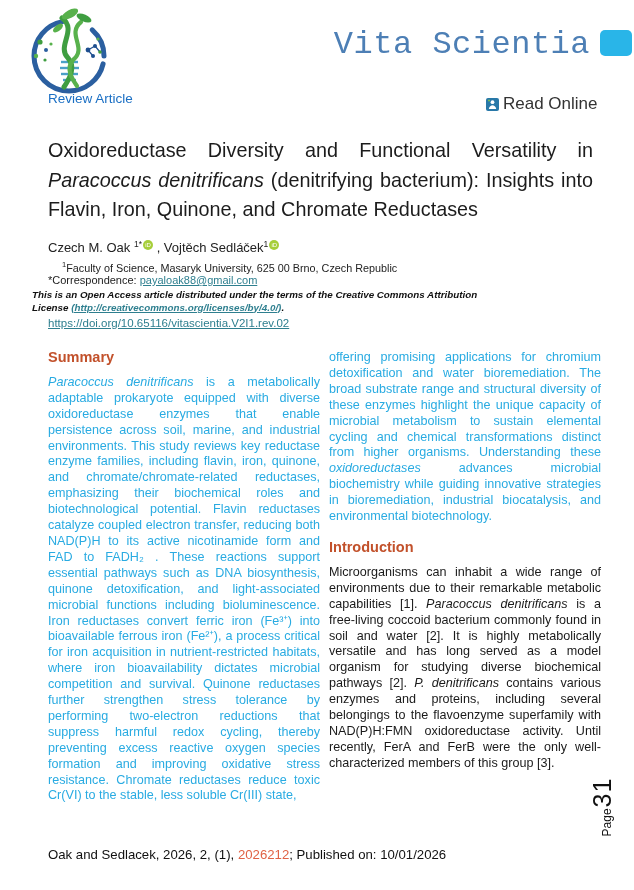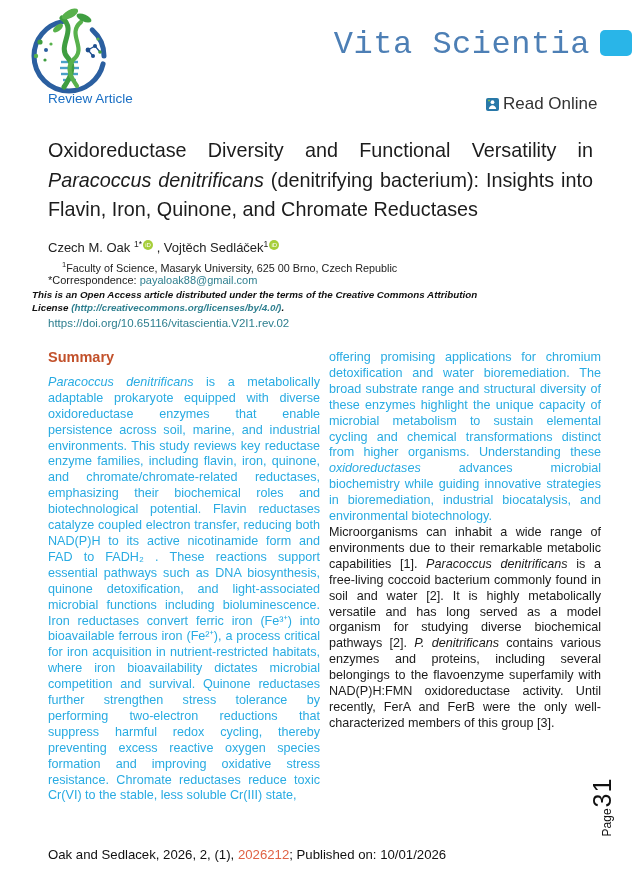--- a/index.html
+++ b/index.html
@@ -41,21 +41,21 @@
   .authors sup{font-size:8.5px;}
   .orcid{
     display:inline-flex;width:10px;height:10px;border-radius:50%;
     background:var(--orcid-green);color:#fff;font-size:6px;line-height:10px;
     align-items:center;justify-content:center;vertical-align:super;margin-left:1px;
   }
   .affiliation{left:48px;top:260px;font-size:10.8px;color:#222;margin-left:14px;}
   .affiliation sup{font-size:7.5px;}
   .correspondence{left:48px;top:274px;font-size:11px;color:#222;}
   .correspondence .label{font-weight:normal;}
-  a.tlink{color:var(--teal-link);cursor:pointer;}
+  a.tlink{color:var(--teal-link);text-decoration:underline;cursor:pointer;}
   .license{left:32px;top:289px;width:480px;font-size:9.8px;line-height:12.5px;
     font-weight:bold;font-style:italic;color:#111;}
   .doi{left:48px;top:317px;font-size:11.5px;}
   
   .col{width:272px;font-size:12.6px;line-height:15.9px;text-align:justify;}
   .col-left{left:48px;top:350px;}
   .col-right{left:329px;top:350px;}
   .sec-heading{font-size:14.5px;font-weight:bold;color:var(--orange);
     margin:0 0 9px 0;text-align:left;}
   .mt{margin-top:15px;}
@@ -155,20 +155,21 @@
     <i>Paracoccus denitrificans</i><span> is a metabolically adaptable prokaryote equipped with diverse oxidoreductase enzymes that enable persistence across soil, marine, and industrial environments. This study reviews key reductase enzyme families, including flavin, iron, quinone, and chromate/chromate-related reductases, emphasizing their biochemical roles and biotechnological potential. Flavin reductases catalyze coupled electron transfer, reducing both NAD(P)H to its active nicotinamide form and FAD to FADH₂ . These reactions support essential pathways such as DNA biosynthesis, quinone detoxification, and light-associated microbial functions including bioluminescence. Iron reductases convert ferric iron (Fe³⁺) into bioavailable ferrous iron (Fe²⁺), a process critical for iron acquisition in nutrient-restricted habitats, where iron bioavailability dictates microbial competition and survival. Quinone reductases further strengthen stress tolerance by performing two-electron reductions that suppress harmful redox cycling, thereby preventing excess reactive oxygen species formation and improving oxidative stress resistance. Chromate reductases reduce toxic Cr(VI) to the stable, less soluble Cr(III) state,</span>
   </p>
 </div>
 
 <div class="abs col col-right">
   <p class="cyan">
     <span>offering promising applications for chromium detoxification and water bioremediation. The broad substrate range and structural diversity of these enzymes highlight the unique capacity of microbial metabolism to sustain elemental cycling and chemical transformations distinct from higher organisms. Understanding these </span><i>oxidoreductases</i><span> advances microbial biochemistry while guiding innovative strategies in bioremediation, industrial biocatalysis, and environmental biotechnology.</span>
   </p>
 
 
+  <h2 class="sec-heading mt">Introduction</h2>
   <p class="black-body">
     <span>Microorganisms can inhabit a wide range of environments due to their remarkable metabolic capabilities [1]. </span><i>Paracoccus denitrificans</i><span> is a free-living coccoid bacterium commonly found in soil and water [2]. It is highly metabolically versatile and has long served as a model organism for studying diverse biochemical pathways [2]. </span><i>P. denitrificans</i><span> contains various enzymes and proteins, including several belongings to the flavoenzyme superfamily with NAD(P)H:FMN oxidoreductase activity. Until recently, FerA and FerB were the only well-characterized members of this group [3].</span>
   </p>
 </div>
 
 <div class="abs footer">
   <span>Oak and Sedlacek, 2026, 2, (1), </span><span class="article-id">2026212</span><span>; Published on: 10/01/2026</span>
 </div>
 
 <div class="abs page-vert">

